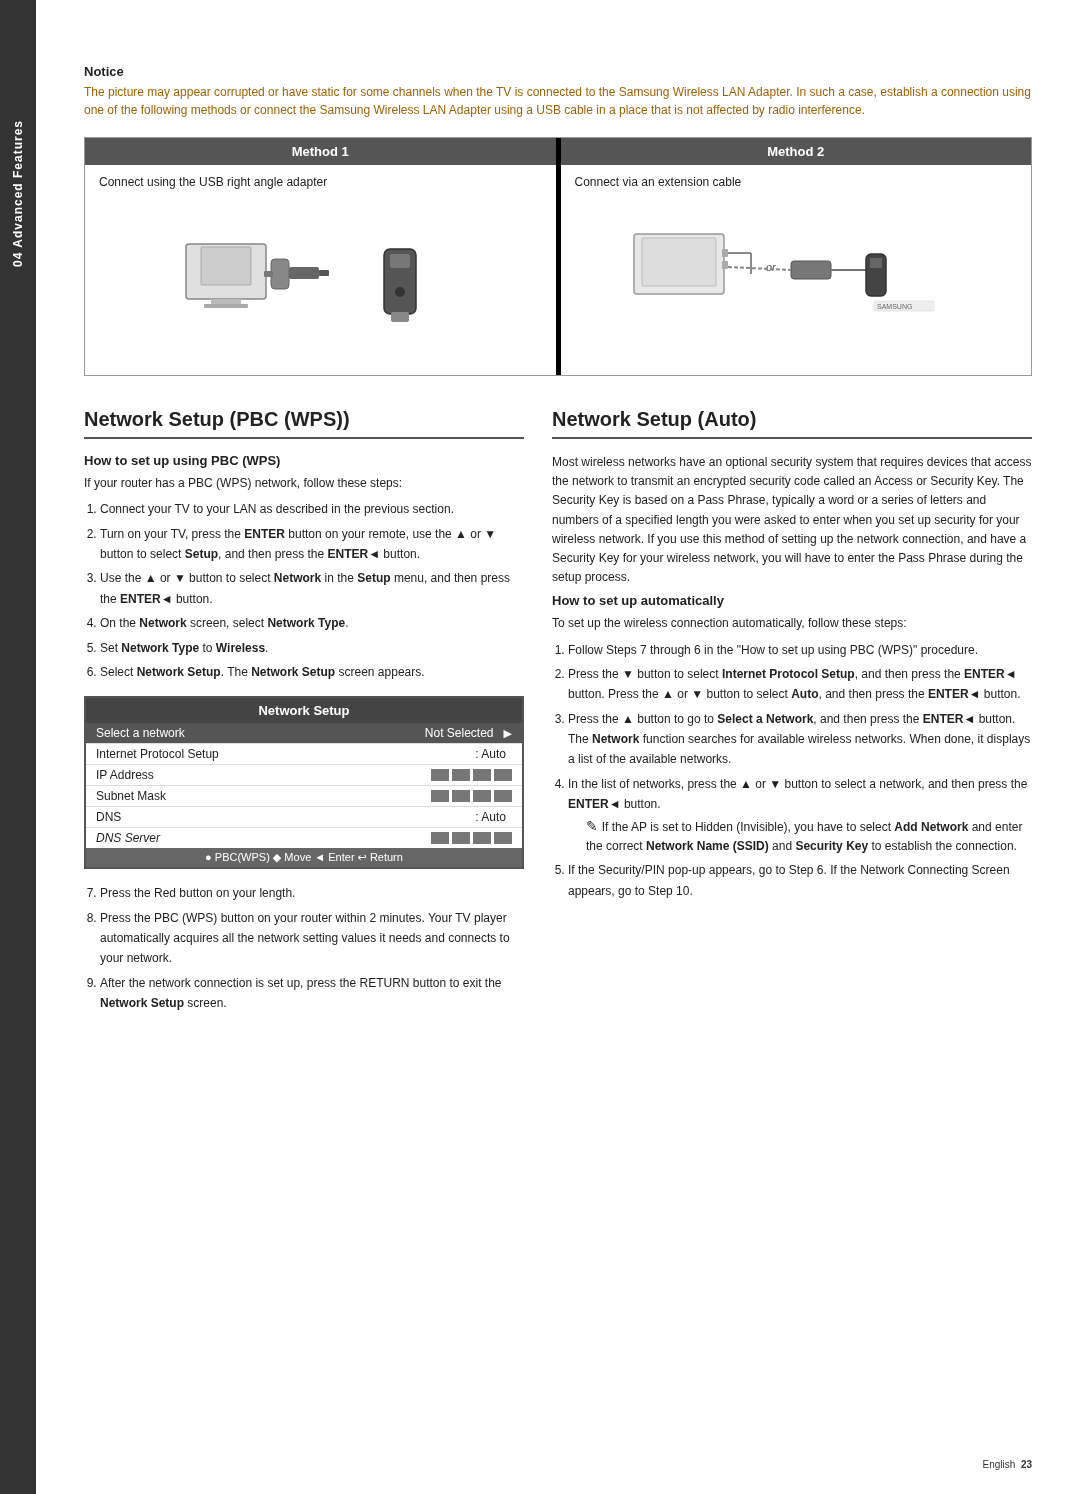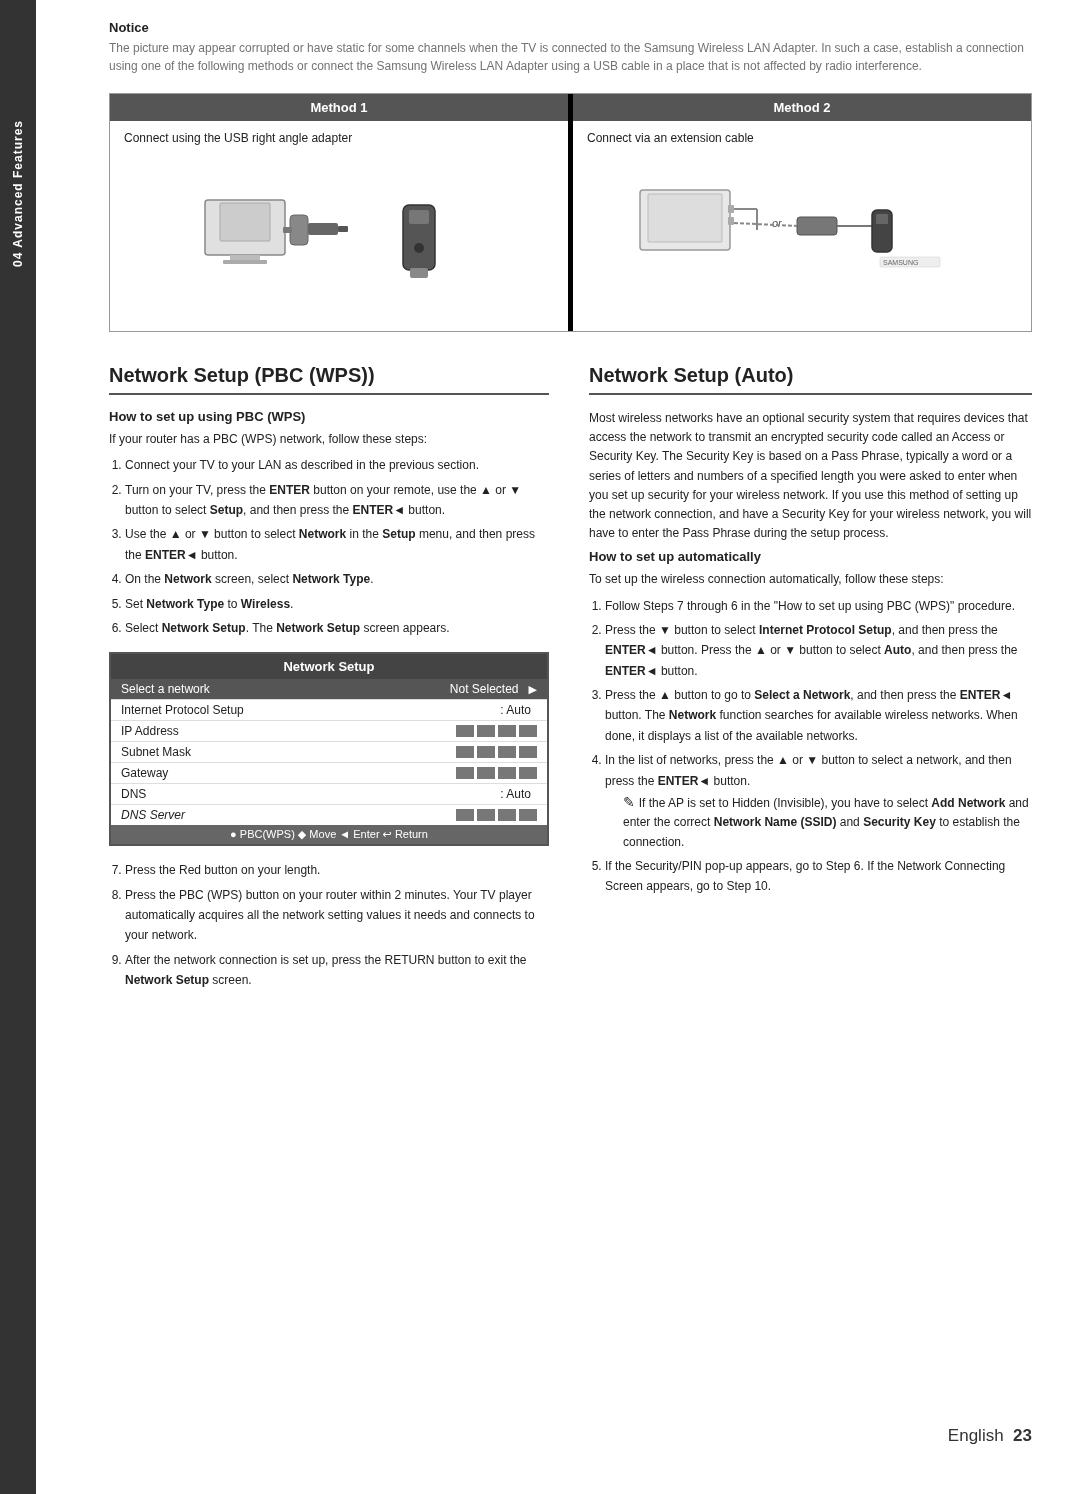--- a/index.html
+++ b/index.html
@@ -30,37 +30,36 @@
       writing-mode: vertical-rl;
       transform: rotate(180deg);
       color: #fff;
       font-size: 12px;
       font-weight: bold;
       letter-spacing: 1px;
       white-space: nowrap;
     }
     .main-content {
       flex: 1;
-      padding: 20px 48px 40px 48px;
+      padding: 64px 48px 40px 48px;
       position: relative;
-      margin-left: 25px;
     }
     
     .notice-section {
       margin-bottom: 18px;
     }
     .notice-title {
       font-weight: bold;
       font-size: 13px;
       margin-bottom: 4px;
     }
     .notice-text {
       font-size: 12px;
       line-height: 1.5;
-      color: #737373;
+      color: #a16207;
     }
     
     .methods-table {
       display: flex;
       border: 1px solid #999;
       margin-bottom: 32px;
       margin-top: 10px;
     }
     .method-col {
       flex: 1;
@@ -79,21 +78,21 @@
       padding: 10px 14px;
       min-height: 210px;
     }
     .method-desc {
       font-size: 12px;
       margin-bottom: 10px;
     }
     
     .two-col {
       display: flex;
-      gap: 40px;
+      gap: 28px;
       align-items: flex-start;
     }
     .col-left {
       flex: 1;
       max-width: 440px;
     }
     .col-right {
       flex: 1;
     }
     .section-title {
@@ -177,23 +176,23 @@
       margin-right: 4px;
     }
     .note-indent {
       margin-left: 18px;
       font-size: 12px;
       line-height: 1.6;
     }
     
     .page-footer {
       position: absolute;
-      bottom: 48px;
+      bottom: 24px;
       right: 48px;
-      font-size: 17px;
+      font-size: 10px;
       color: #333;
     }
     
     .diagram-svg {
       display: flex;
       align-items: center;
       justify-content: center;
       gap: 8px;
       min-height: 160px;
     }
@@ -341,29 +340,20 @@
             <div class="ns-row">
               <span class="ns-label">Subnet Mask</span>
               <span class="ns-blocks">
                 <span class="ns-block"></span>
                 <span class="ns-block"></span>
                 <span class="ns-block"></span>
                 <span class="ns-block"></span>
               </span>
             </div>
 
-            <div class="ns-row">
-              <span class="ns-label">Gateway</span>
-              <span class="ns-blocks">
-                <span class="ns-block"></span>
-                <span class="ns-block"></span>
-                <span class="ns-block"></span>
-                <span class="ns-block"></span>
-              </span>
-            </div>
 
             <div class="ns-row">
               <span class="ns-label">DNS</span>
               <span class="ns-value">: Auto</span>
             </div>
 
             <div class="ns-row">
               <span class="ns-label">DNS Server</span>
               <span class="ns-blocks">
                 <span class="ns-block"></span>

